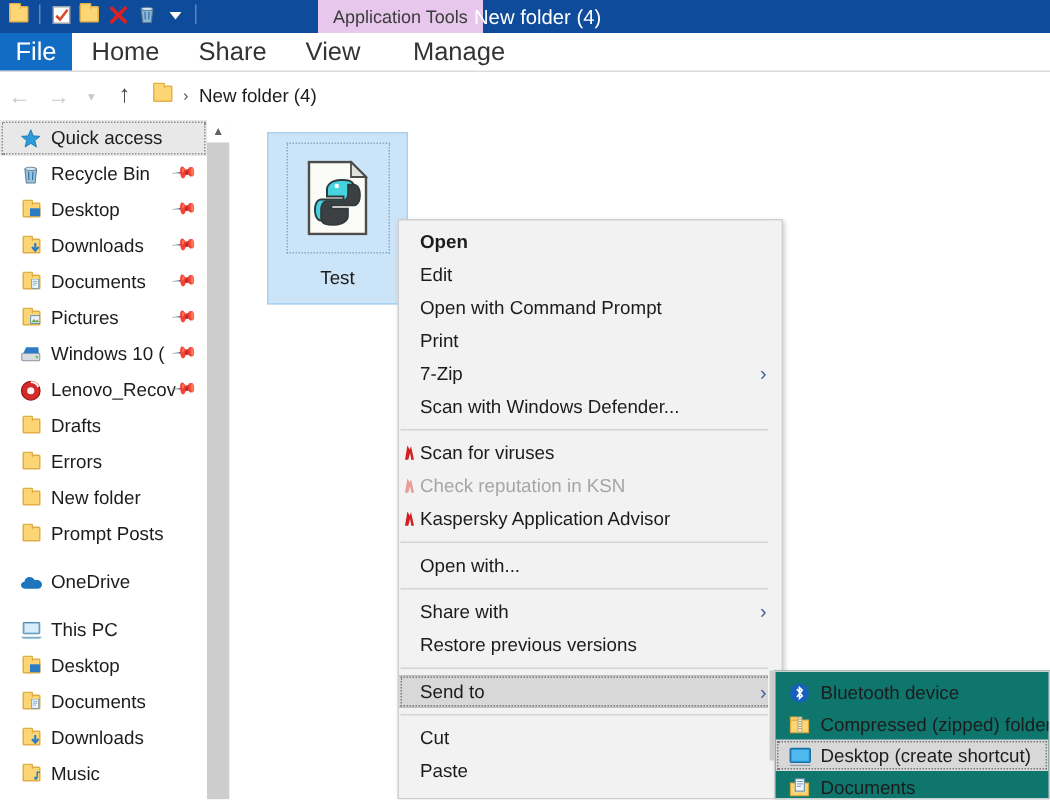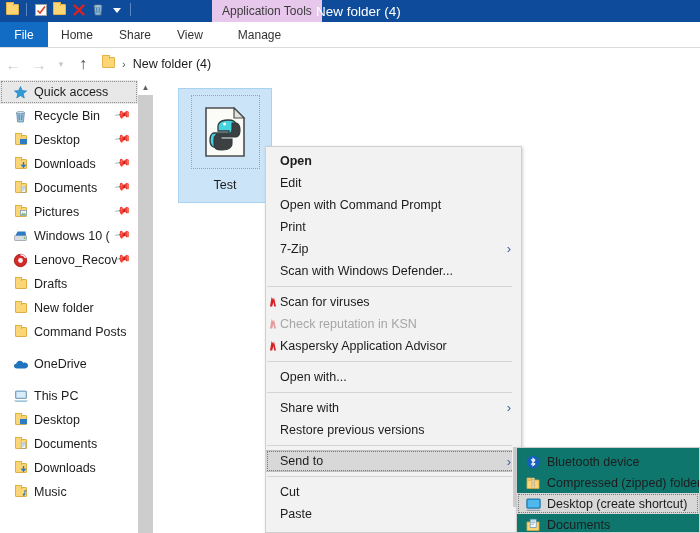--- a/index.html
+++ b/index.html
@@ -62,21 +62,21 @@
     border-radius: 1px 1px 0 0;
   }
 
   
   .ribbon {
     position: absolute; top: 22px; left: 0;
     width: 700px; height: 26px;
     background: #ffffff;
     border-bottom: 1px solid #dcdcdc;
     display: flex; align-items: stretch;
-    font-size: 12px;
+    font-size: 17px;
   }
   .tab-file {
     background: #126cc4; color: #ffffff;
     width: 48px;
     display: flex; align-items: center; justify-content: center;
   }
   .tab {
     color: #333333;
     padding: 0 13px;
     display: flex; align-items: center; justify-content: center;
@@ -451,27 +451,33 @@
     <div class="sb-item indent1">
       <span class="sb-ico">
           <span class="ic-folder-sm"></span>
         </span>
       <span class="sb-label">Drafts</span>
     </div>
     <div class="sb-item indent1">
       <span class="sb-ico">
           <span class="ic-folder-sm"></span>
         </span>
-      <span class="sb-label">New folder</span>
+      <span class="sb-label">Errors</span>
     </div>
     <div class="sb-item indent1">
       <span class="sb-ico">
           <span class="ic-folder-sm"></span>
         </span>
-      <span class="sb-label">Command Posts</span>
+      <span class="sb-label">New folder</span>
+    </div>
+    <div class="sb-item indent1">
+      <span class="sb-ico">
+          <span class="ic-folder-sm"></span>
+        </span>
+      <span class="sb-label">Prompt Posts</span>
     </div>
 
     <div class="sb-gap"></div>
 
     <div class="sb-item">
       <span class="sb-ico">
         <svg width="16" height="13" viewBox="0 0 16 13">
             <path d="M4.2 10.5 C2 10.5 1 9.3 1 8 C1 6.7 2 5.8 3.3 5.8 C3.5 4 5 2.7 6.8 2.7 C8.3 2.7 9.6 3.6 10.2 4.9 C10.6 4.7 11 4.6 11.5 4.6 C13.4 4.6 15 5.9 15 7.6 C15 9.3 13.6 10.5 11.8 10.5 Z" fill="#1e74bd"></path>
           </svg>
       </span>

